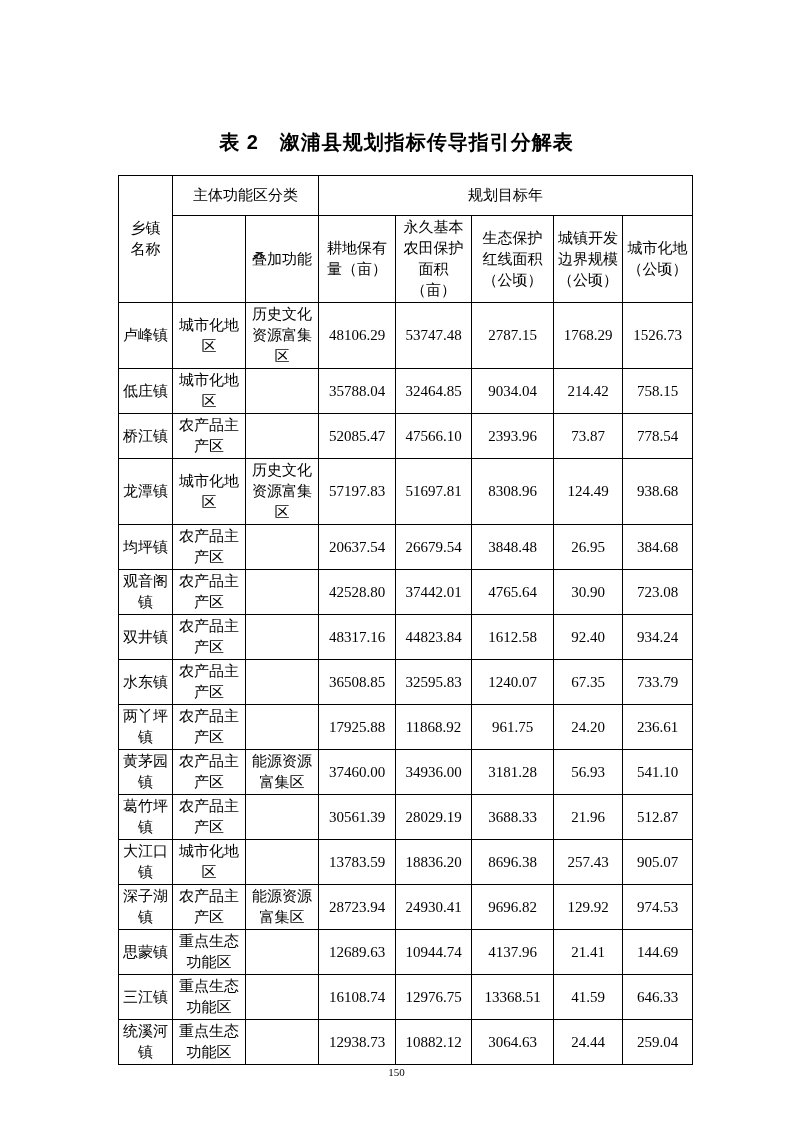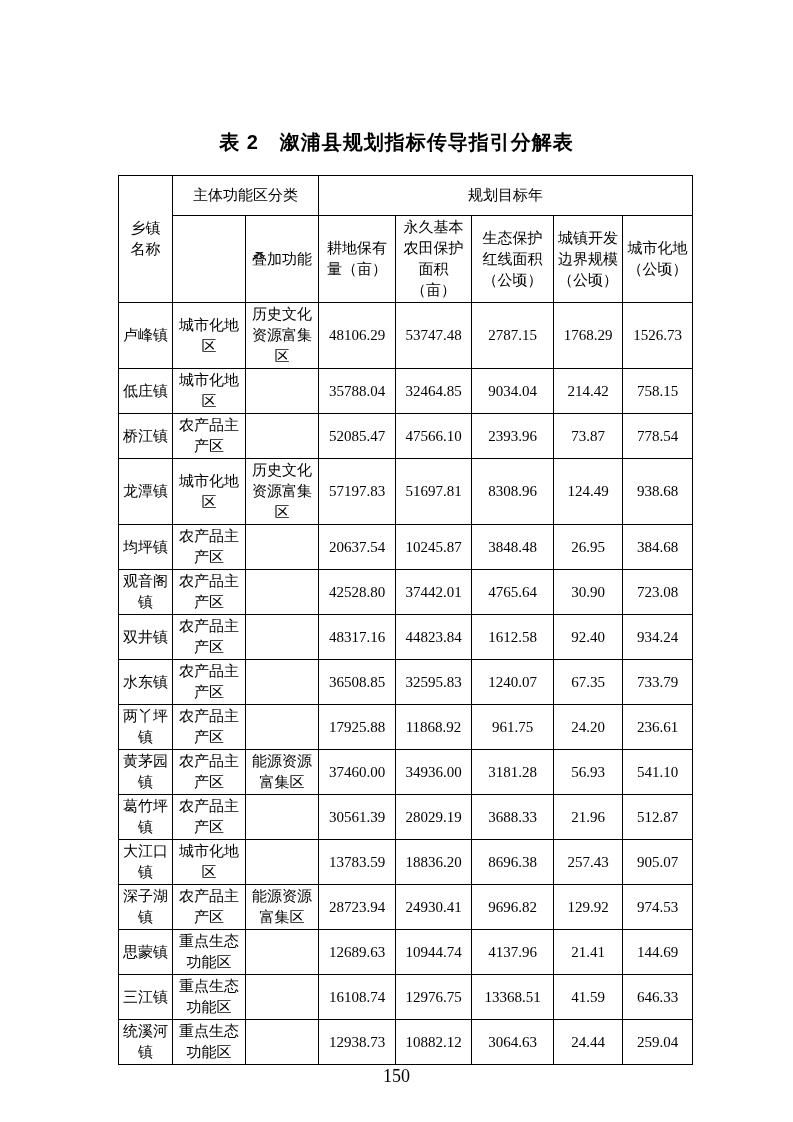--- a/index.html
+++ b/index.html
@@ -55,21 +55,21 @@
   td.no-top   { border-top: none; }
   thead tr.h1 { height: 40px; }
   thead tr.h2 { height: 58px; }
   tbody tr    { height: 45px; }
   .page-number {
     position: absolute;
     top: 1029px;
     left: 0;
     width: 793px;
     text-align: center;
-    font-size: 18px;
+    font-size: 11px;
   }
 </style>
 </head>
 <body>
 
 <div class="page">
 
   <div class="doc-title">表 2　溆浦县规划指标传导指引分解表</div>
 
   <table class="main-table">
@@ -156,21 +156,21 @@
           <td>8308.96</td>
           <td>124.49</td>
           <td>938.68</td>
         </tr>
         <tr>
           <td>均坪镇</td>
           <td>农产品主
 产区</td>
           <td></td>
           <td>20637.54</td>
-          <td>10245.87</td>
+          <td>26679.54</td>
           <td>3848.48</td>
           <td>26.95</td>
           <td>384.68</td>
         </tr>
         <tr>
           <td>观音阁
 镇</td>
           <td>农产品主
 产区</td>
           <td></td>

